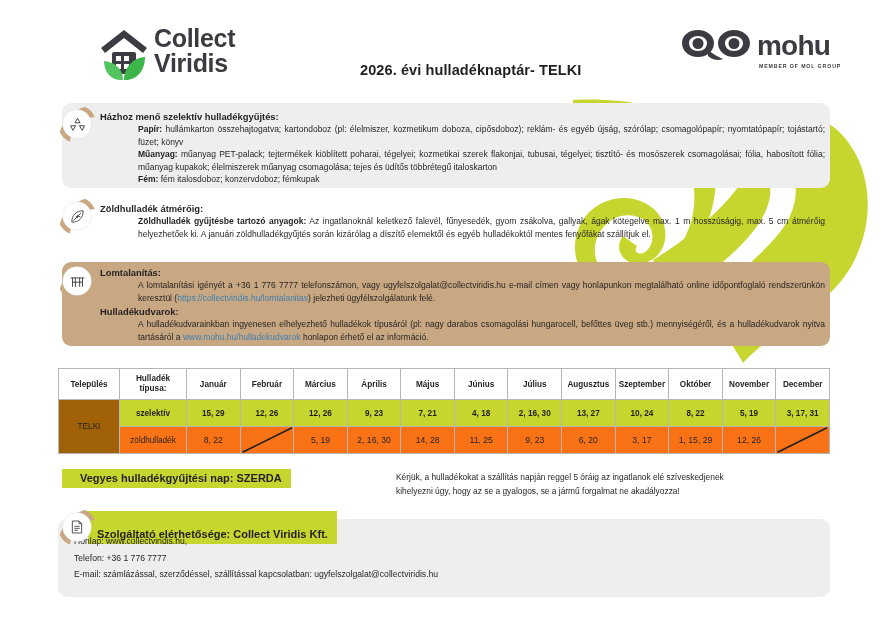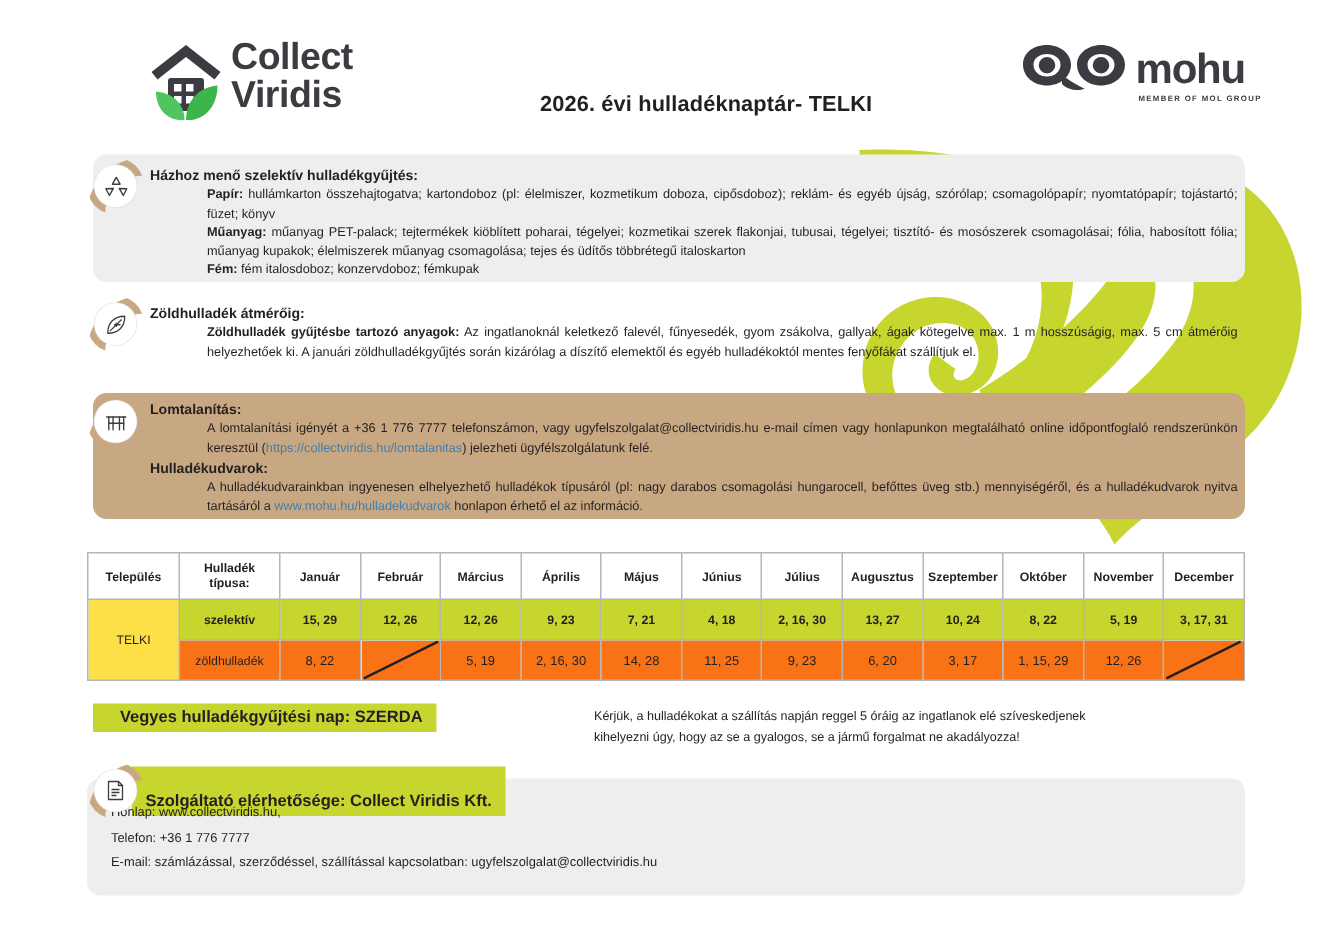--- a/index.html
+++ b/index.html
@@ -367,21 +367,21 @@
           <th>Július</th>
           <th>Augusztus</th>
           <th>Szeptember</th>
           <th>Október</th>
           <th>November</th>
           <th>December</th>
         </tr>
       </thead>
       <tbody>
         <tr class="row-sel">
-          <td class="c-town" rowspan="2" style="background:#fde047; font-weight:normal;">TELKI</td>
+          <td class="c-town" rowspan="2" style="background:#a16207; font-weight:normal;">TELKI</td>
           <td class="c-type">szelektív</td>
           <td class="dates">15, 29</td>
           <td class="dates">12, 26</td>
           <td class="dates">12, 26</td>
           <td class="dates">9, 23</td>
           <td class="dates">7, 21</td>
           <td class="dates">4, 18</td>
           <td class="dates">2, 16, 30</td>
           <td class="dates">13, 27</td>
           <td class="dates">10, 24</td>

